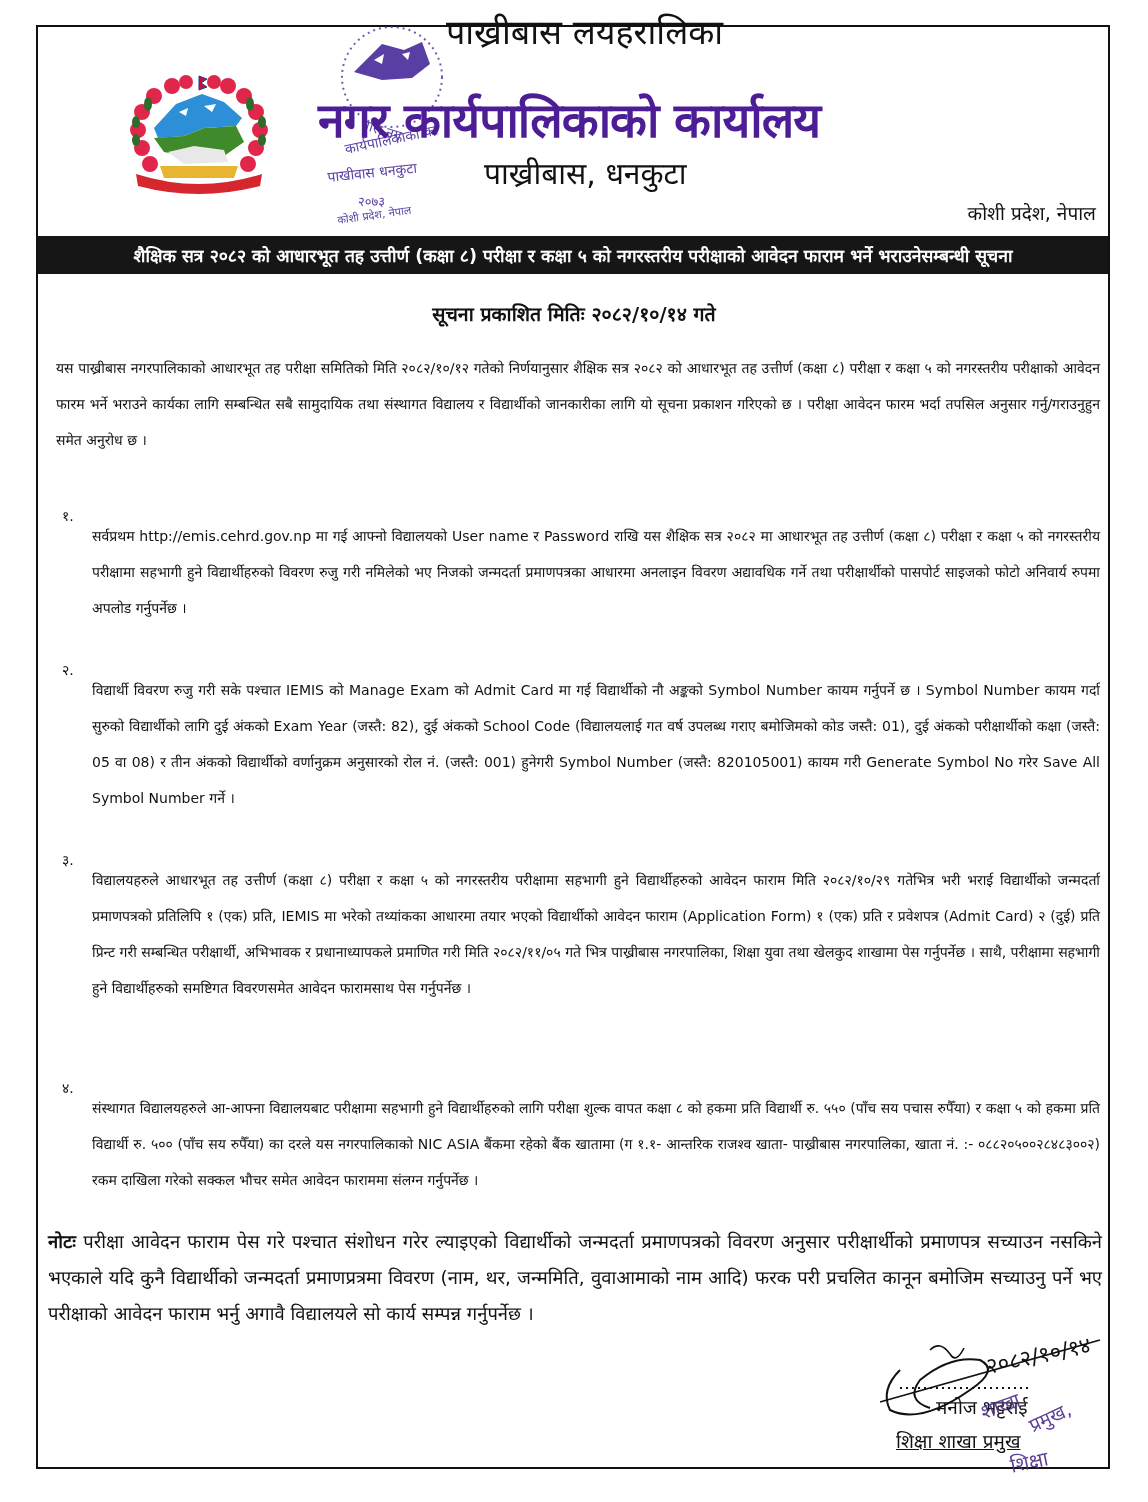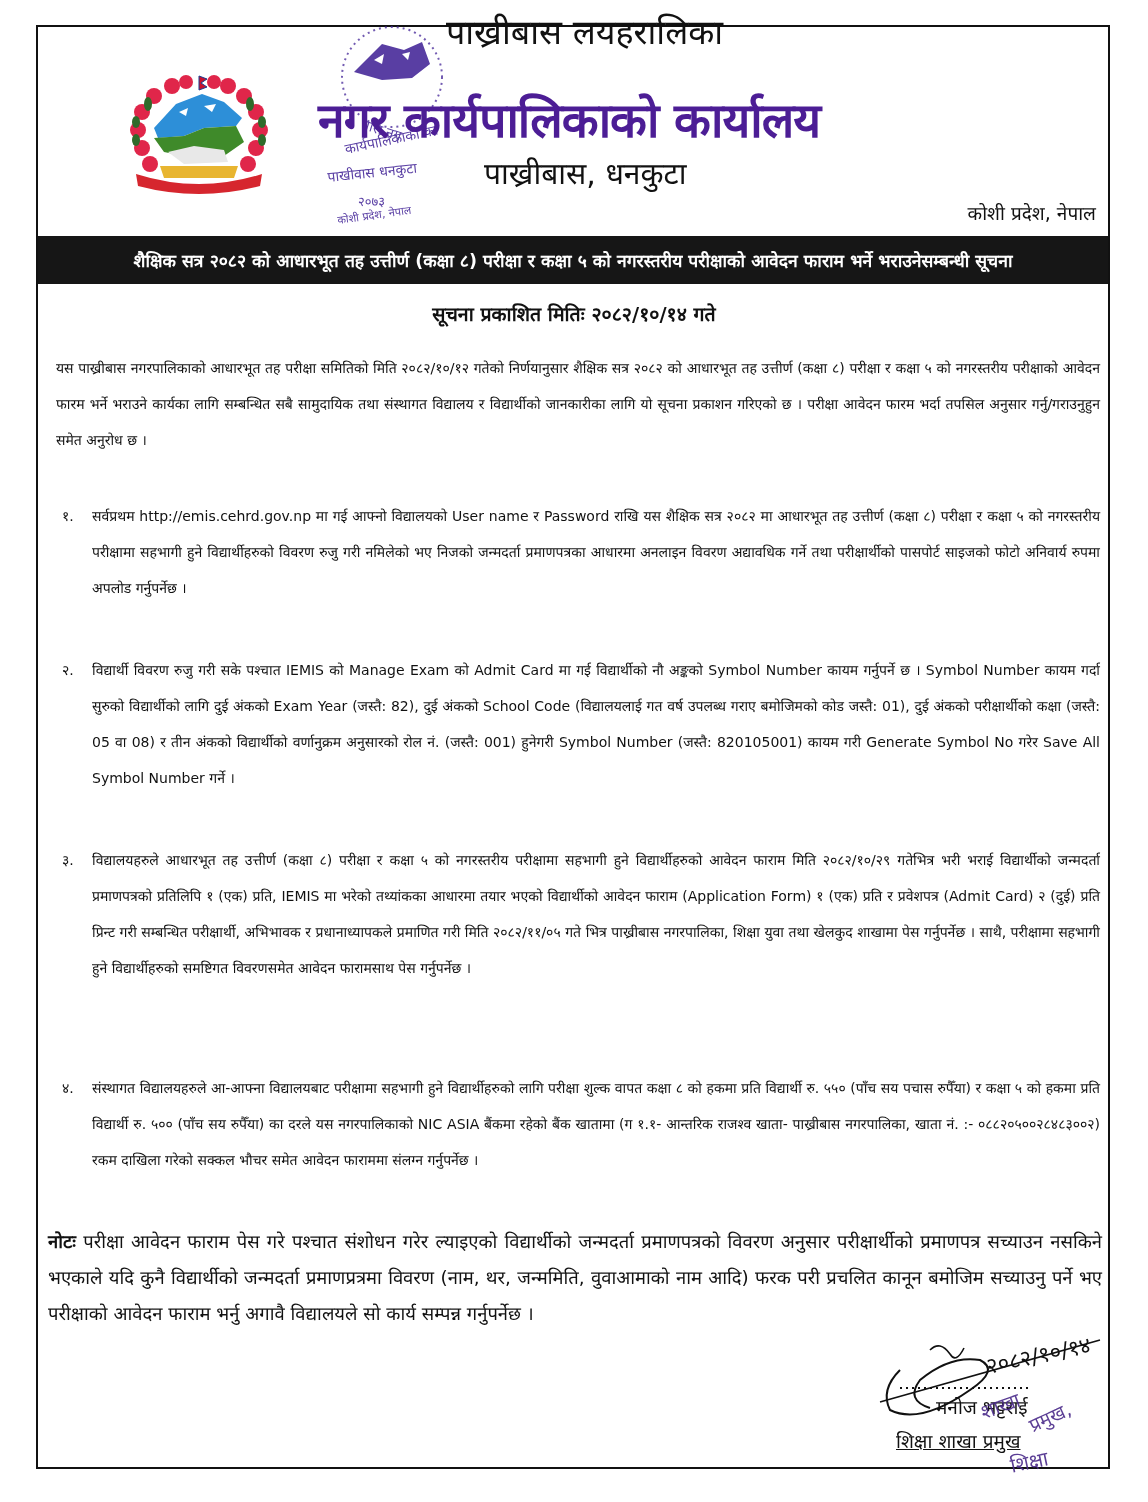--- a/index.html
+++ b/index.html
@@ -10,31 +10,31 @@
   .emblem { position: absolute; left: 124px; top: 66px; width: 150px; height: 132px; }
   .stamp { position: absolute; left: 312px; top: 2px; width: 170px; height: 225px; opacity: 0.92; }
   .org-line1 { position: absolute; left: 446px; top: 8px; font-family: "DejaVu Sans", sans-serif;
                font-size: 34px; color: #111; white-space: nowrap; }
   .org-line2 { position: absolute; left: 318px; top: 86px; font-family: "DejaVu Sans", sans-serif;
                font-size: 48px; font-weight: bold; color: #4c1d95; white-space: nowrap; letter-spacing: -1px; }
   .org-line3 { position: absolute; left: 484px; top: 152px; font-family: "DejaVu Sans", sans-serif;
                font-size: 30px; color: #111; white-space: nowrap; }
   .province { position: absolute; right: 52px; top: 200px; font-family: "DejaVu Sans", sans-serif;
               font-size: 19px; color: #111; white-space: nowrap; }
-  .title-bar { position: absolute; left: 38px; top: 236px; width: 1070px; height: 48px; background: #161616;
+  .title-bar { position: absolute; left: 38px; top: 236px; width: 1070px; height: 38px; background: #161616;
                color: #fff; font-family: "DejaVu Sans", sans-serif; font-size: 17.5px; font-weight: bold;
                display: flex; align-items: center; justify-content: center; white-space: nowrap; }
   .date-line { position: absolute; left: 0; width: 1148px; top: 300px; text-align: center;
                font-family: "DejaVu Sans", sans-serif; font-size: 19.5px; font-weight: bold; }
   .body-text { position: absolute; font-family: "DejaVu Sans", sans-serif; font-size: 14px;
                line-height: 36px; text-align: justify; text-align-last: left; color: #111; }
   .intro { left: 56px; top: 350px; width: 1044px; }
   .item { left: 62px; width: 1038px; display: flex; }
   .item .num { width: 30px; flex: none; }
-  .item .txt { flex: 1; text-align: justify; }
+  .item .txt { flex: 1; text-align: justify; margin-top: 20px; }
   .item1 { top: 498px; }
   .item2 { top: 652px; }
   .item3 { top: 842px; }
   .item4 { top: 1070px; }
   .note { left: 48px; top: 1224px; width: 1054px; font-size: 18.4px; }
   .note .label { font-weight: bold; }
   .sig-area { position: absolute; left: 860px; top: 1330px; width: 250px; height: 140px; }
   .sig-name { position: absolute; left: 936px; top: 1394px; font-family: "DejaVu Sans", sans-serif; font-size: 19px; white-space: nowrap; }
   .sig-role { position: absolute; left: 896px; top: 1428px; font-family: "DejaVu Sans", sans-serif; font-size: 19px; white-space: nowrap; text-decoration: underline; }
   .stamp2 { position: absolute; left: 980px; top: 1392px; font-family: "DejaVu Sans", sans-serif; color: #4a2a8a;

